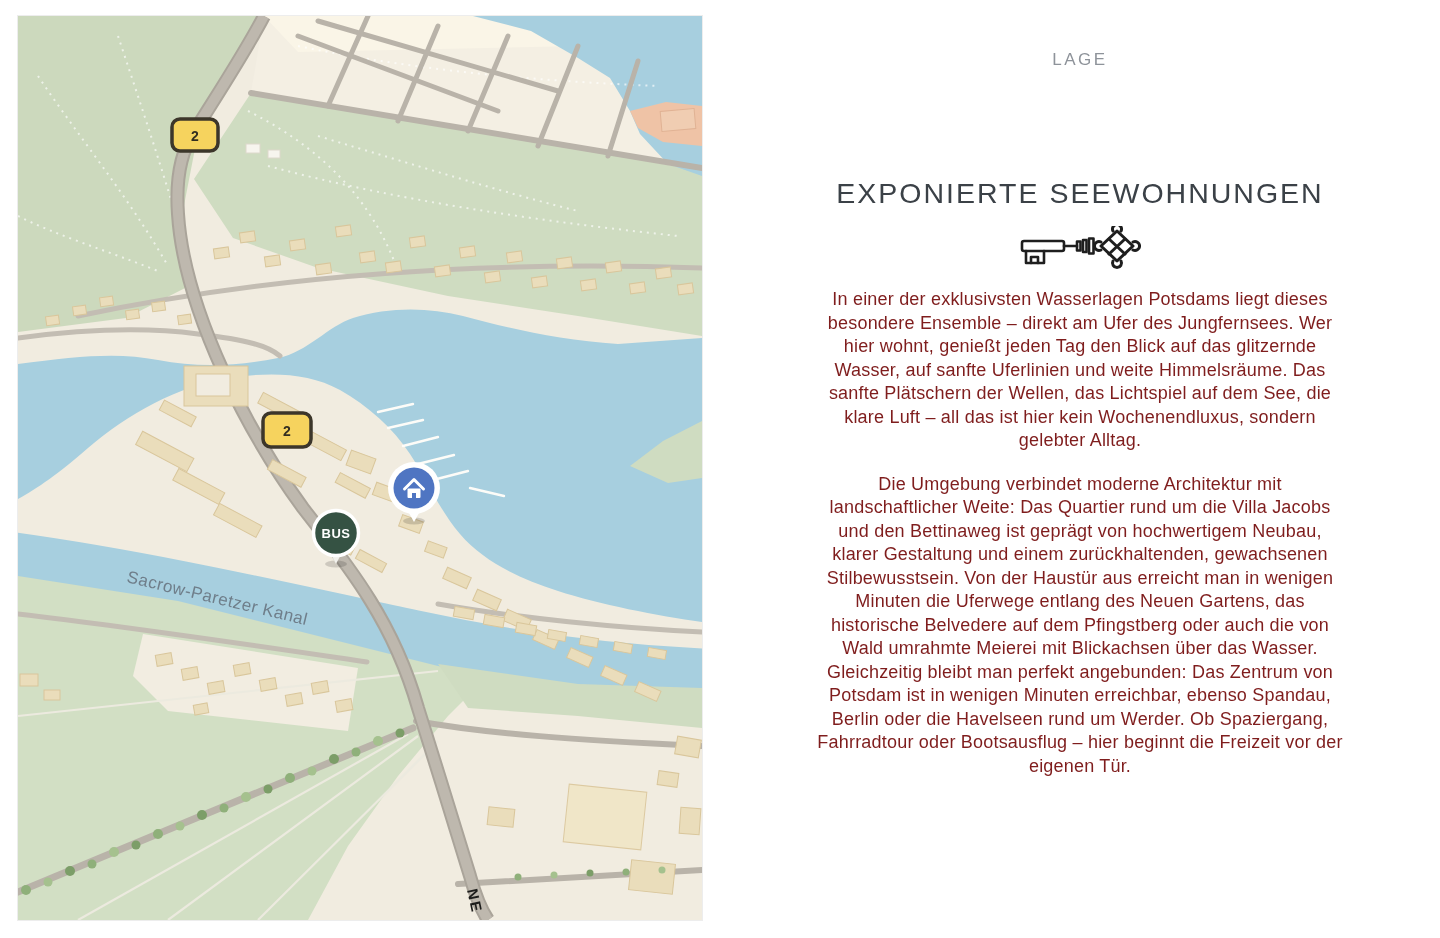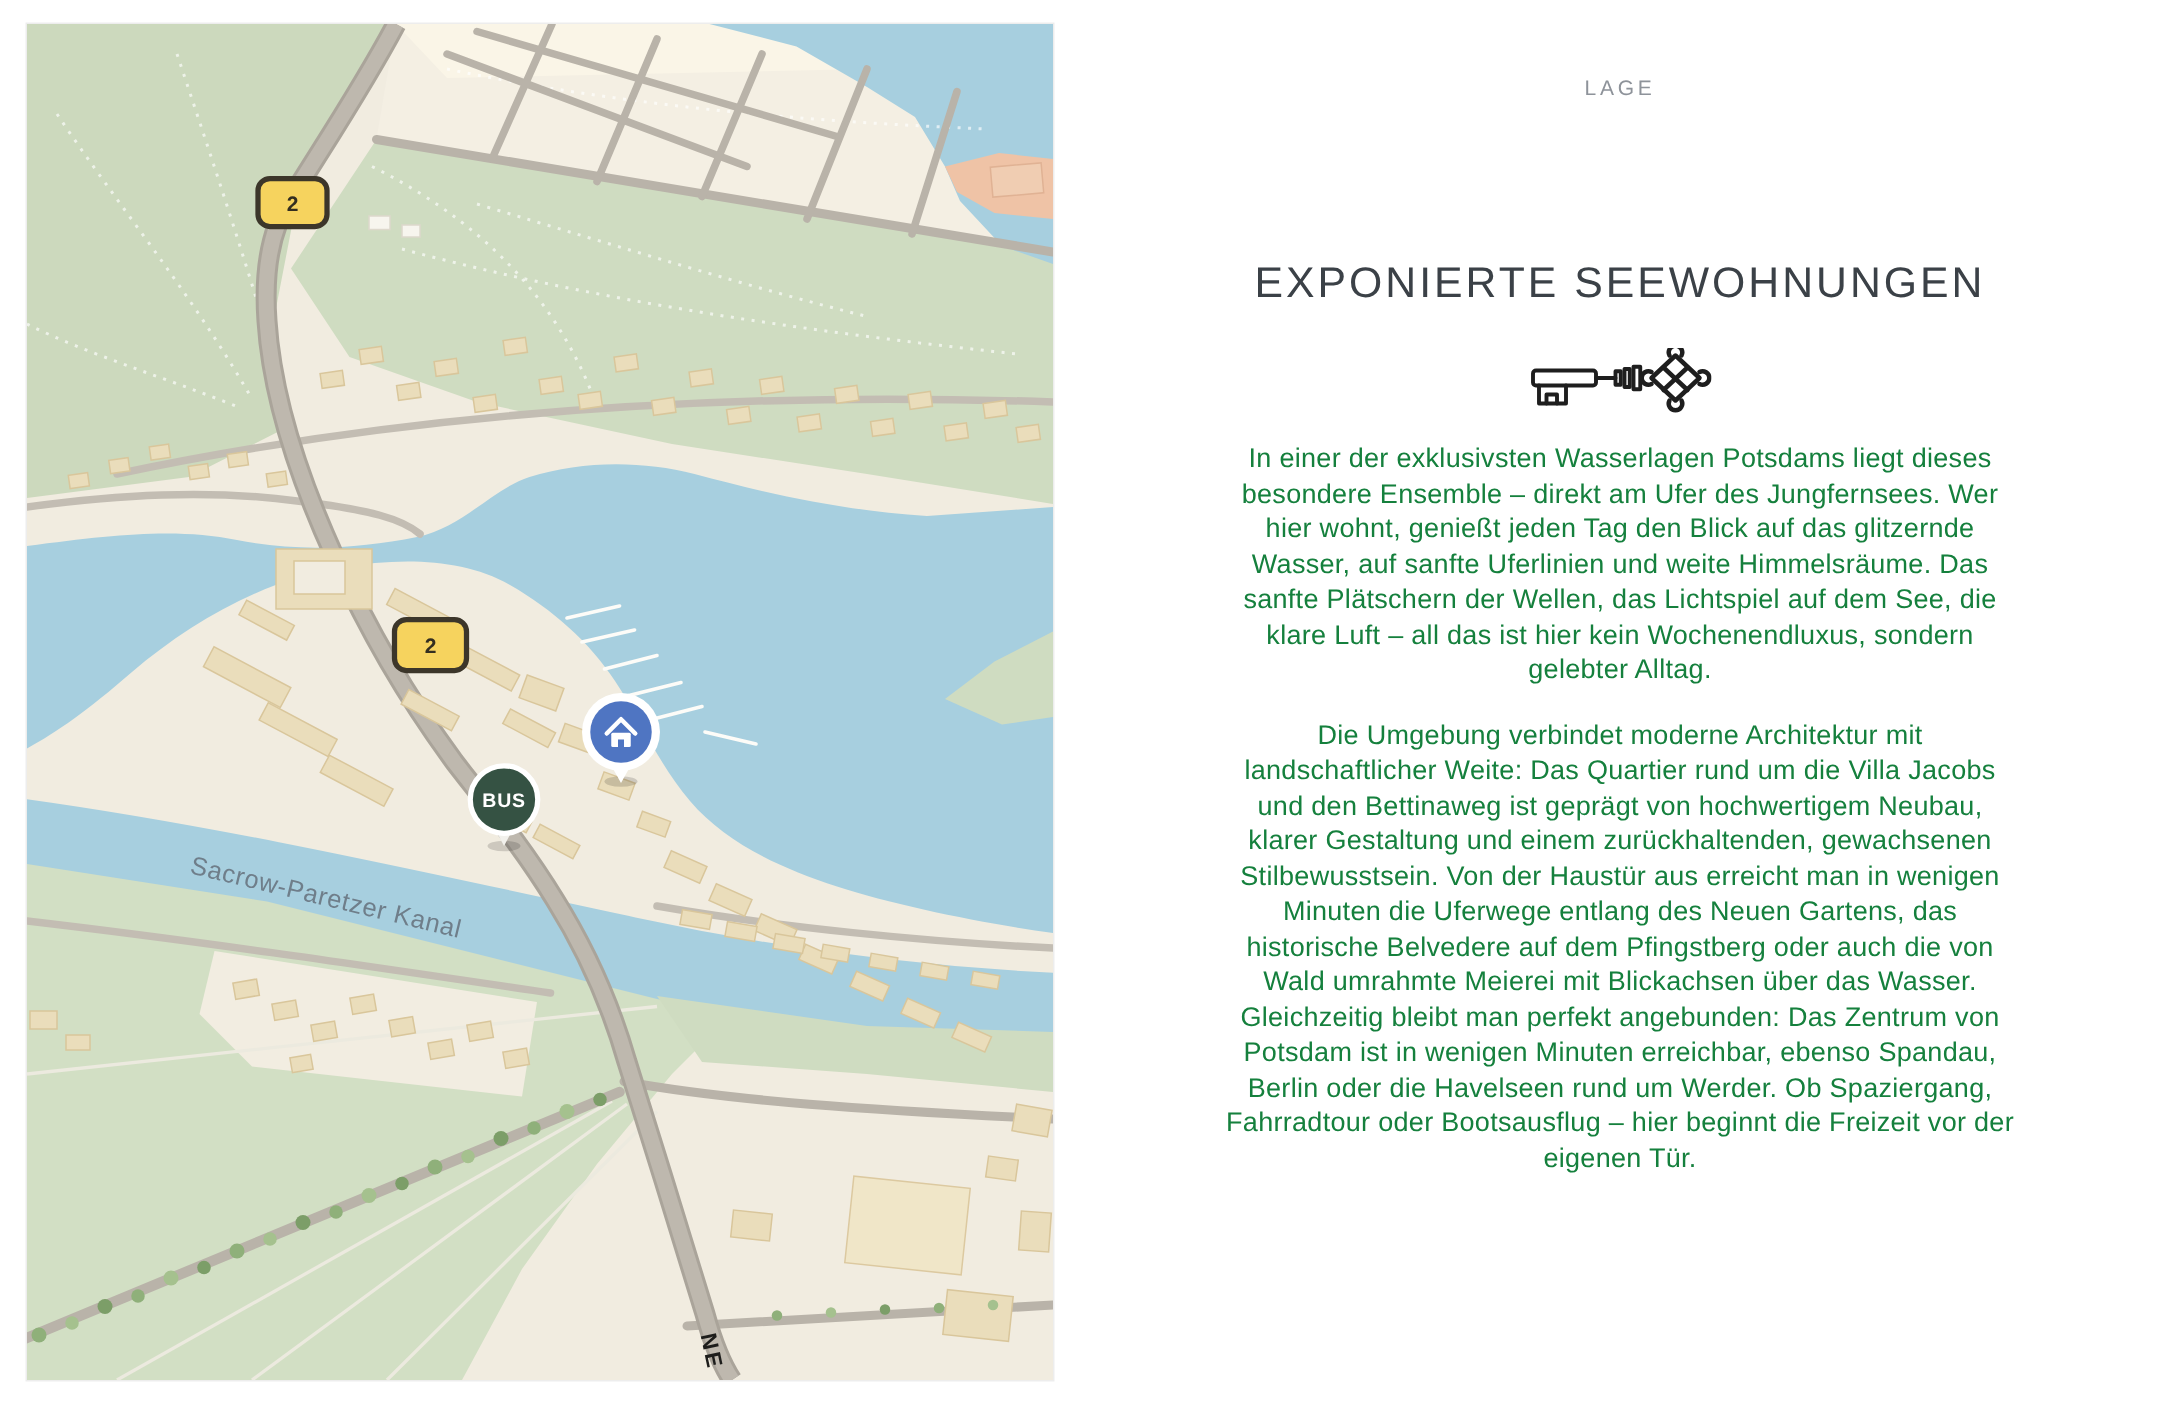--- a/index.html
+++ b/index.html
@@ -9,29 +9,29 @@
   }
   .map-panel{
     position:absolute;left:18px;top:16px;width:684px;height:904px;
     box-shadow:0 0 0 1px rgba(0,0,0,.07);overflow:hidden;background:#f1ece0;
   }
   .map-panel svg{display:block;}
   .article{
     position:absolute;left:815px;top:50px;width:530px;text-align:center;color:#454c53;
   }
   .eyebrow{
-    font-size:14px;letter-spacing:2.5px;color:#8e939a;font-weight:500;margin:0 0 106px 0;
+    font-size:17px;letter-spacing:2.5px;color:#8e939a;font-weight:500;margin:0 0 106px 0;
   }
   h1.page-title{
     font-size:28.5px;line-height:34px;letter-spacing:2px;font-weight:400;
-    color:#3b4147;margin:0 0 26px 0;
+    color:#3b4147;margin:0 0 16px 0;
   }
   .key-divider{display:block;margin:0 auto 18px auto;}
   .body-copy p{
-    font-size:18px;line-height:23.5px;letter-spacing:.2px;margin:0 0 20px 0;color:#15803d;
+    font-size:18px;line-height:23.5px;letter-spacing:.2px;margin:0 0 20px 0;color:#7f1d1d;
   }
   .bld{fill:#eaddbb;stroke:#d9c69b;stroke-width:1;}
   .bld-big{fill:#f0e6c8;stroke:#dcc9a0;stroke-width:1;}
   .road{stroke:#c3bdb3;fill:none;stroke-linecap:round;}
   .gridroad{stroke:#b9b3a9;fill:none;stroke-linecap:round;}
   .trail{stroke:#ffffff;stroke-opacity:.65;stroke-width:2;fill:none;stroke-dasharray:2 5;}
   .fieldpath{stroke:#eceadf;stroke-width:2.2;fill:none;}
   .jetty{stroke:#fdfcf8;stroke-width:2.4;stroke-linecap:round;}
 </style>
 </head>

